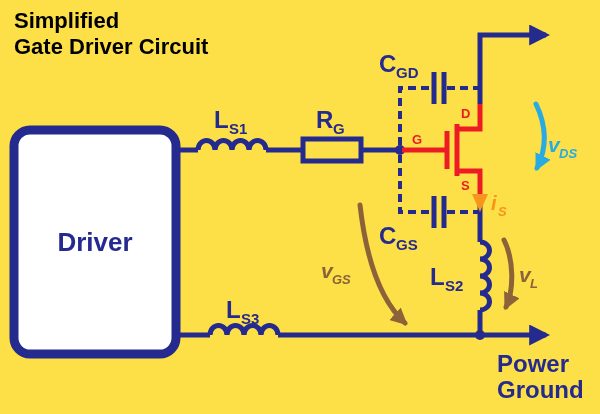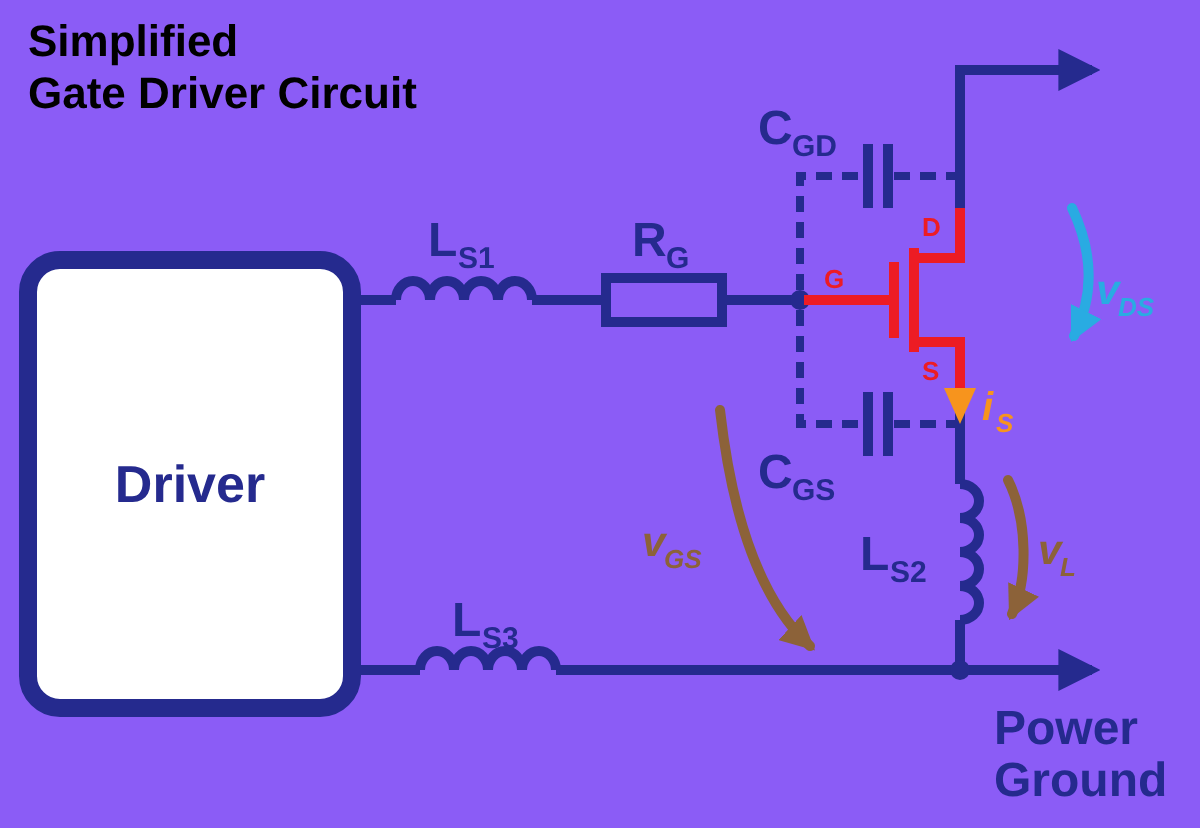--- a/index.html
+++ b/index.html
@@ -1,16 +1,16 @@
 <!DOCTYPE html>
 <html style="--wire: #252a8e; --mosfet: #ed1c24; --vds: #29abe2; --is: #f7941d; --brown: #8c6239; --title: #000000;"><head>
 <meta charset="utf-8">
 <style>
   html,body { margin:0; padding:0; background:#ffffff; }
-  .canvas { position:relative; width:600px; height:414px; background:#8b5cf6; overflow:hidden;
+  .canvas { position:relative; width:600px; height:414px; background:#fde047; overflow:hidden;
             font-family:"Liberation Sans", sans-serif; }
   svg text { font-family:"Liberation Sans", sans-serif; }
 
   .title-text { fill:var(--title); font-size:22px; font-weight:bold; }
   .label      { fill:var(--wire); font-weight:bold; font-size:24px; }
   .sub        { fill:var(--wire); font-weight:bold; font-size:15px; }
   .driver-text{ fill:var(--wire); font-weight:bold; font-size:26px; }
   .ground-text{ fill:var(--wire); font-weight:bold; font-size:24px; }
 
   .wire   { stroke:var(--wire); stroke-width:5; fill:none; }

